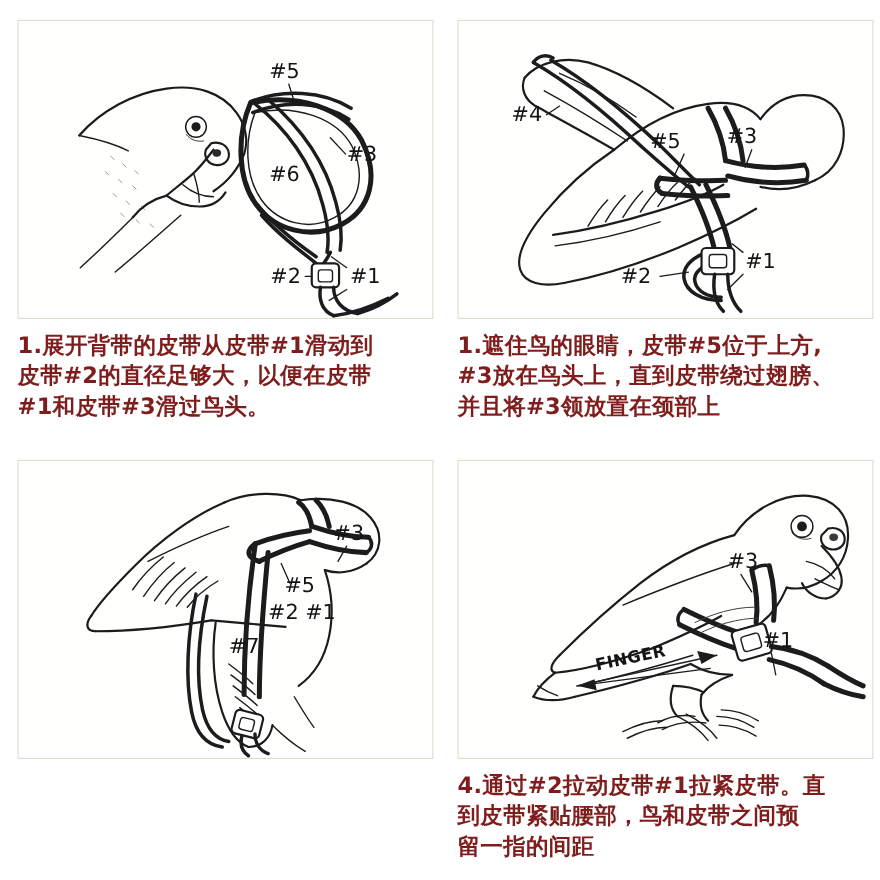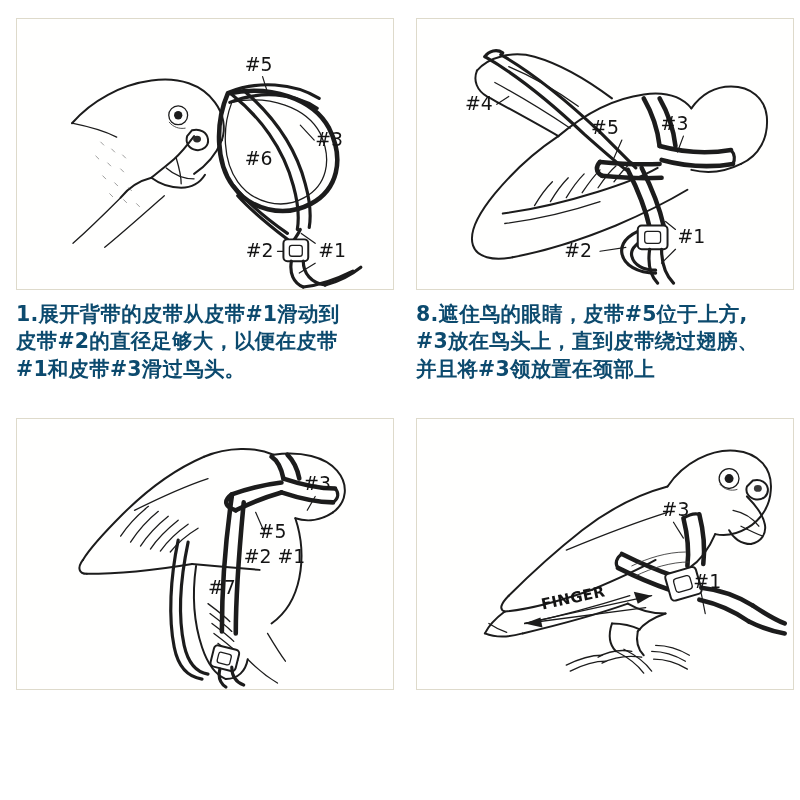--- a/index.html
+++ b/index.html
@@ -45,21 +45,21 @@
     display: block;
     width: 100%;
     height: 100%;
   }
   .caption {
     margin-top: 11px;
     width: 372px;
     font-size: 20.5px;
     line-height: 1.33;
     letter-spacing: 0.2px;
-    color: #0c4a6e;
+    color: #7f1d1d;
     font-weight: 700;
     white-space: pre-wrap;
     font-family: "DejaVu Sans", "Liberation Sans", sans-serif;
   }
   
   .ink {
     fill: none;
     stroke: #1c1c1c;
     stroke-linecap: round;
     stroke-linejoin: round;
@@ -248,21 +248,21 @@
             <text class="lbl" x="148" y="240" text-anchor="start">#2</text>
             <path class="ink lead" d="M184 234 L210 230"></path>
           </g>
           <g>
             <text class="lbl" x="262" y="226" text-anchor="start">#1</text>
             <path class="ink lead" d="M260 212 L250 204"></path>
             <path class="ink lead" d="M260 232 L246 246"></path>
           </g>
         </svg>
       </div>
-      <div class="caption">8.遮住鸟的眼睛，皮带#5位于上方,
+      <div class="caption">1.遮住鸟的眼睛，皮带#5位于上方,
 #3放在鸟头上，直到皮带绕过翅膀、
 并且将#3领放置在颈部上</div>
     </div>
 
     <div class="cell">
       <div class="figure-box">
         <svg viewBox="0 0 378 272" preserveAspectRatio="xMidYMid meet">
 
           <path class="ink body-line" d="M188 38 C212 28 240 28 258 36"></path>
           <path class="ink body-line" d="M188 38 C160 50 130 72 106 96 C86 116 72 132 66 142"></path>
@@ -417,16 +417,19 @@
           <g>
             <text class="lbl" x="246" y="98" text-anchor="start">#3</text>
             <path class="ink lead" d="M258 104 L268 120"></path>
           </g>
           <g>
             <text class="lbl" x="278" y="170" text-anchor="start">#1</text>
             <path class="ink lead" d="M286 176 L290 196"></path>
           </g>
         </svg>
       </div>
+      <div class="caption">4.通过#2拉动皮带#1拉紧皮带。直
+到皮带紧贴腰部，鸟和皮带之间预
+留一指的间距</div>
     </div>
 
   </div>
 </div>
 
 </body></html>

